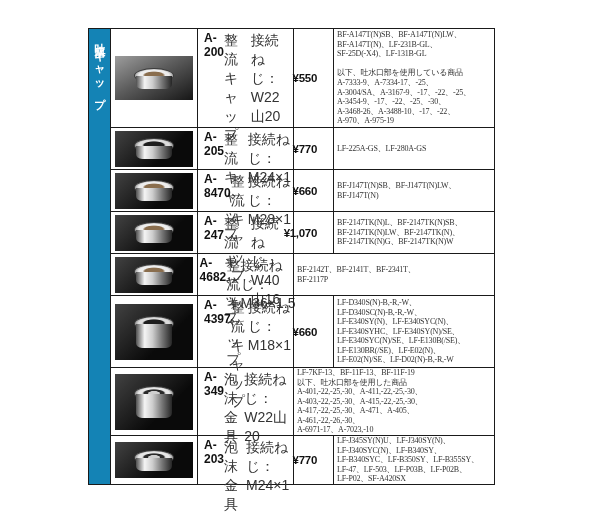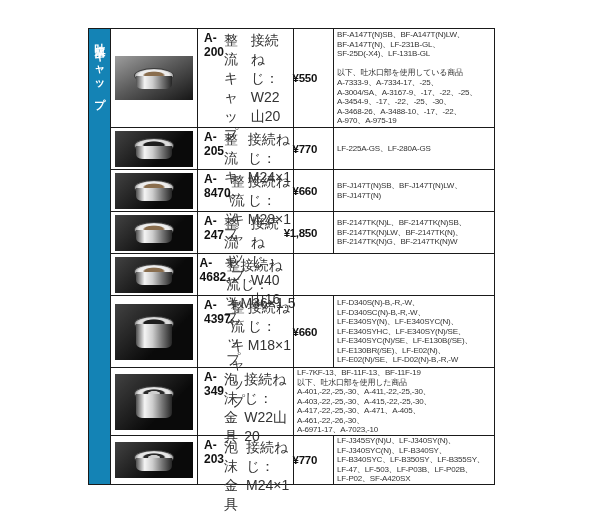--- a/index.html
+++ b/index.html
@@ -25,21 +25,21 @@
 
   .cell { border-right:1px solid #1a1a1a; display:flex; }
   .img-cell   { width:87px;  align-items:center; justify-content:center; }
   .desc-cell  { width:96px;  justify-content:center;
                 padding:2px 2px 2px 6px; }
   .price-cell { width:40px;  align-items:center; justify-content:flex-end;
                 padding-right:16px; font-weight:bold; font-size:11.5px;
                 color:#111; letter-spacing:-0.3px; }
   .models-cell{ width:160px; border-right:none; align-items:center;
                 padding:2px 3px; font-size:8px; line-height:1.2;
-                white-space:pre-line; color:#333; letter-spacing:-0.2px; }
+                white-space:pre-line; color:#333; letter-spacing:-0.2px;font-family:Liberation Serif, serif; }
 
   .code { font-size:12px; font-weight:bold; color:#111; margin-bottom:1px; }
   .sub  { font-size:14px; color:#333; line-height:1.35; }
 
   
   .photo { width:78px; height:36px; background:linear-gradient(135deg,#424242,#0a0a0a 65%);
            display:flex; align-items:center; justify-content:center; }
   .row.tall .photo { height:56px; }
   .r1 .photo { height:44px; background:linear-gradient(150deg,#9d9d9d,#5c5c5c 45%,#161616); }
 
@@ -137,40 +137,42 @@
               <div class="cap-top"></div>
               <div class="cap-side"></div>
             </div>
           </div>
         </div>
         <div class="cell desc-cell">
           <div class="code">A-247</div>
           <div class="sub">整流キャップ</div>
           <div class="sub">接続ねじ：W40山16</div>
         </div>
-        <div class="cell price-cell">¥1,850</div>
+        <div class="cell price-cell">¥1,070</div>
         <div class="cell models-cell">BF-2147TK(N)L、BF-2147TK(N)SB、
 BF-2147TK(N)LW、BF-2147TK(N)、
 BF-2147TK(N)G、BF-2147TK(N)W</div>
       </div>
 
       <div class="row r5">
         <div class="cell img-cell">
           <div class="photo">
             <div class="cap">
               <div class="cap-top"></div>
               <div class="cap-side"></div>
             </div>
           </div>
         </div>
         <div class="cell desc-cell">
           <div class="code">A-4682</div>
           <div class="sub">整流キャップ</div>
           <div class="sub">接続ねじ：M36×1.5</div>
         </div>
+        <div class="cell models-cell">BF-2142T、BF-2141T、BF-2341T、
+BF-2117P</div>
       </div>
 
       <div class="row r6 tall">
         <div class="cell img-cell">
           <div class="photo">
             <div class="cap">
               <div class="cap-top top-dark"></div>
               <div class="cap-side"></div>
             </div>
           </div>

